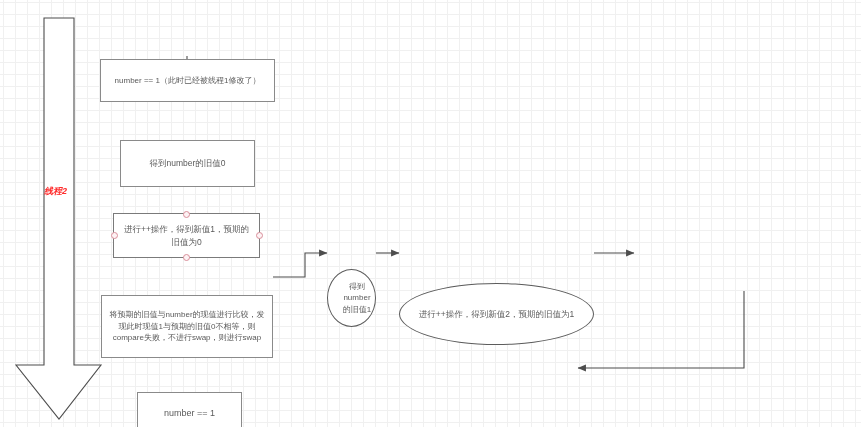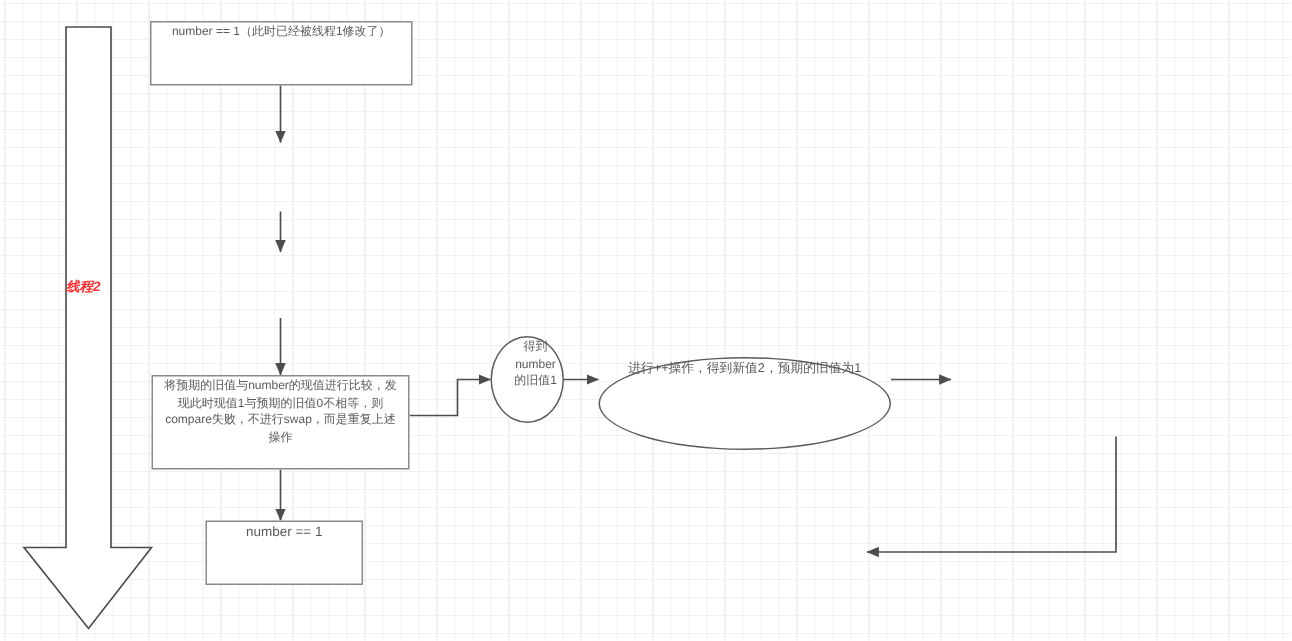--- a/index.html
+++ b/index.html
@@ -24,25 +24,26 @@
   }
   #edges {
     position: absolute;
     left: 0; top: 0;
     width: 861px; height: 427px;
     pointer-events: none;
   }
   .node {
     position: absolute;
     display: flex;
-    align-items: flex-start;
+    align-items: center;
     justify-content: center;
     text-align: center;
     color: #5a5a5a;
     background: #ffffff;
+    margin-top: 45px;
   }
   .node.rect {
     border: 1px solid #8a8a8a;
   }
   .node.rect.selected {
     border: 1px solid #7a7a7a;
   }
   .node.ellipse {
     border: 1px solid #5c5c5c;
     border-radius: 50%;
@@ -106,24 +107,34 @@
 
     <path d="M744,291 L744,368 L578,368" fill="none" stroke="#4d4d4d" stroke-width="1.1" marker-end="url(#ah)"></path>
   </svg>
 
   <div class="thread-arrow-label" style="left:44px; top:185px;font-style:italic;">线程2</div>
 
   <div class="node rect f8" style="left:100px; top:14px; width:175px; height:43px;">
     <span class="node-label">number == 1（此时已经被线程1修改了）</span>
   </div>
 
+  <div class="node rect f85" style="left:120px; top:95px; width:135px; height:47px;">
+    <span class="node-label">得到number的旧值0</span>
+  </div>
 
+  <div class="node rect selected f85" style="left:113px; top:168px; width:147px; height:45px;">
+    <span class="node-label">进行++操作，得到新值1，预期的旧值为0</span>
+    <div class="handle" style="left:0px; top:50%;"></div>
+    <div class="handle" style="left:100%; top:50%;"></div>
+    <div class="handle" style="left:50%; top:0px;"></div>
+    <div class="handle" style="left:50%; top:100%;"></div>
+  </div>
 
   <div class="node rect f8" style="left:101px; top:250px; width:172px; height:63px;">
-    <span class="node-label">将预期的旧值与number的现值进行比较，发现此时现值1与预期的旧值0不相等，则compare失败，不进行swap，而是重复上述操作</span>
+    <span class="node-label">将预期的旧值与number的现值进行比较，发现此时现值1与预期的旧值0不相等，则compare失败，不进行swap，则进行swap</span>
   </div>
 
   <div class="node rect f9" style="left:137px; top:347px; width:105px; height:43px;">
     <span class="node-label">number == 1</span>
   </div>
 
   <div class="node ellipse f8" style="left:327px; top:224px; width:49px; height:58px;padding-left:11px;">
     <span class="node-label" style="padding:0 2px;">得到
 number
 的旧值1</span>

